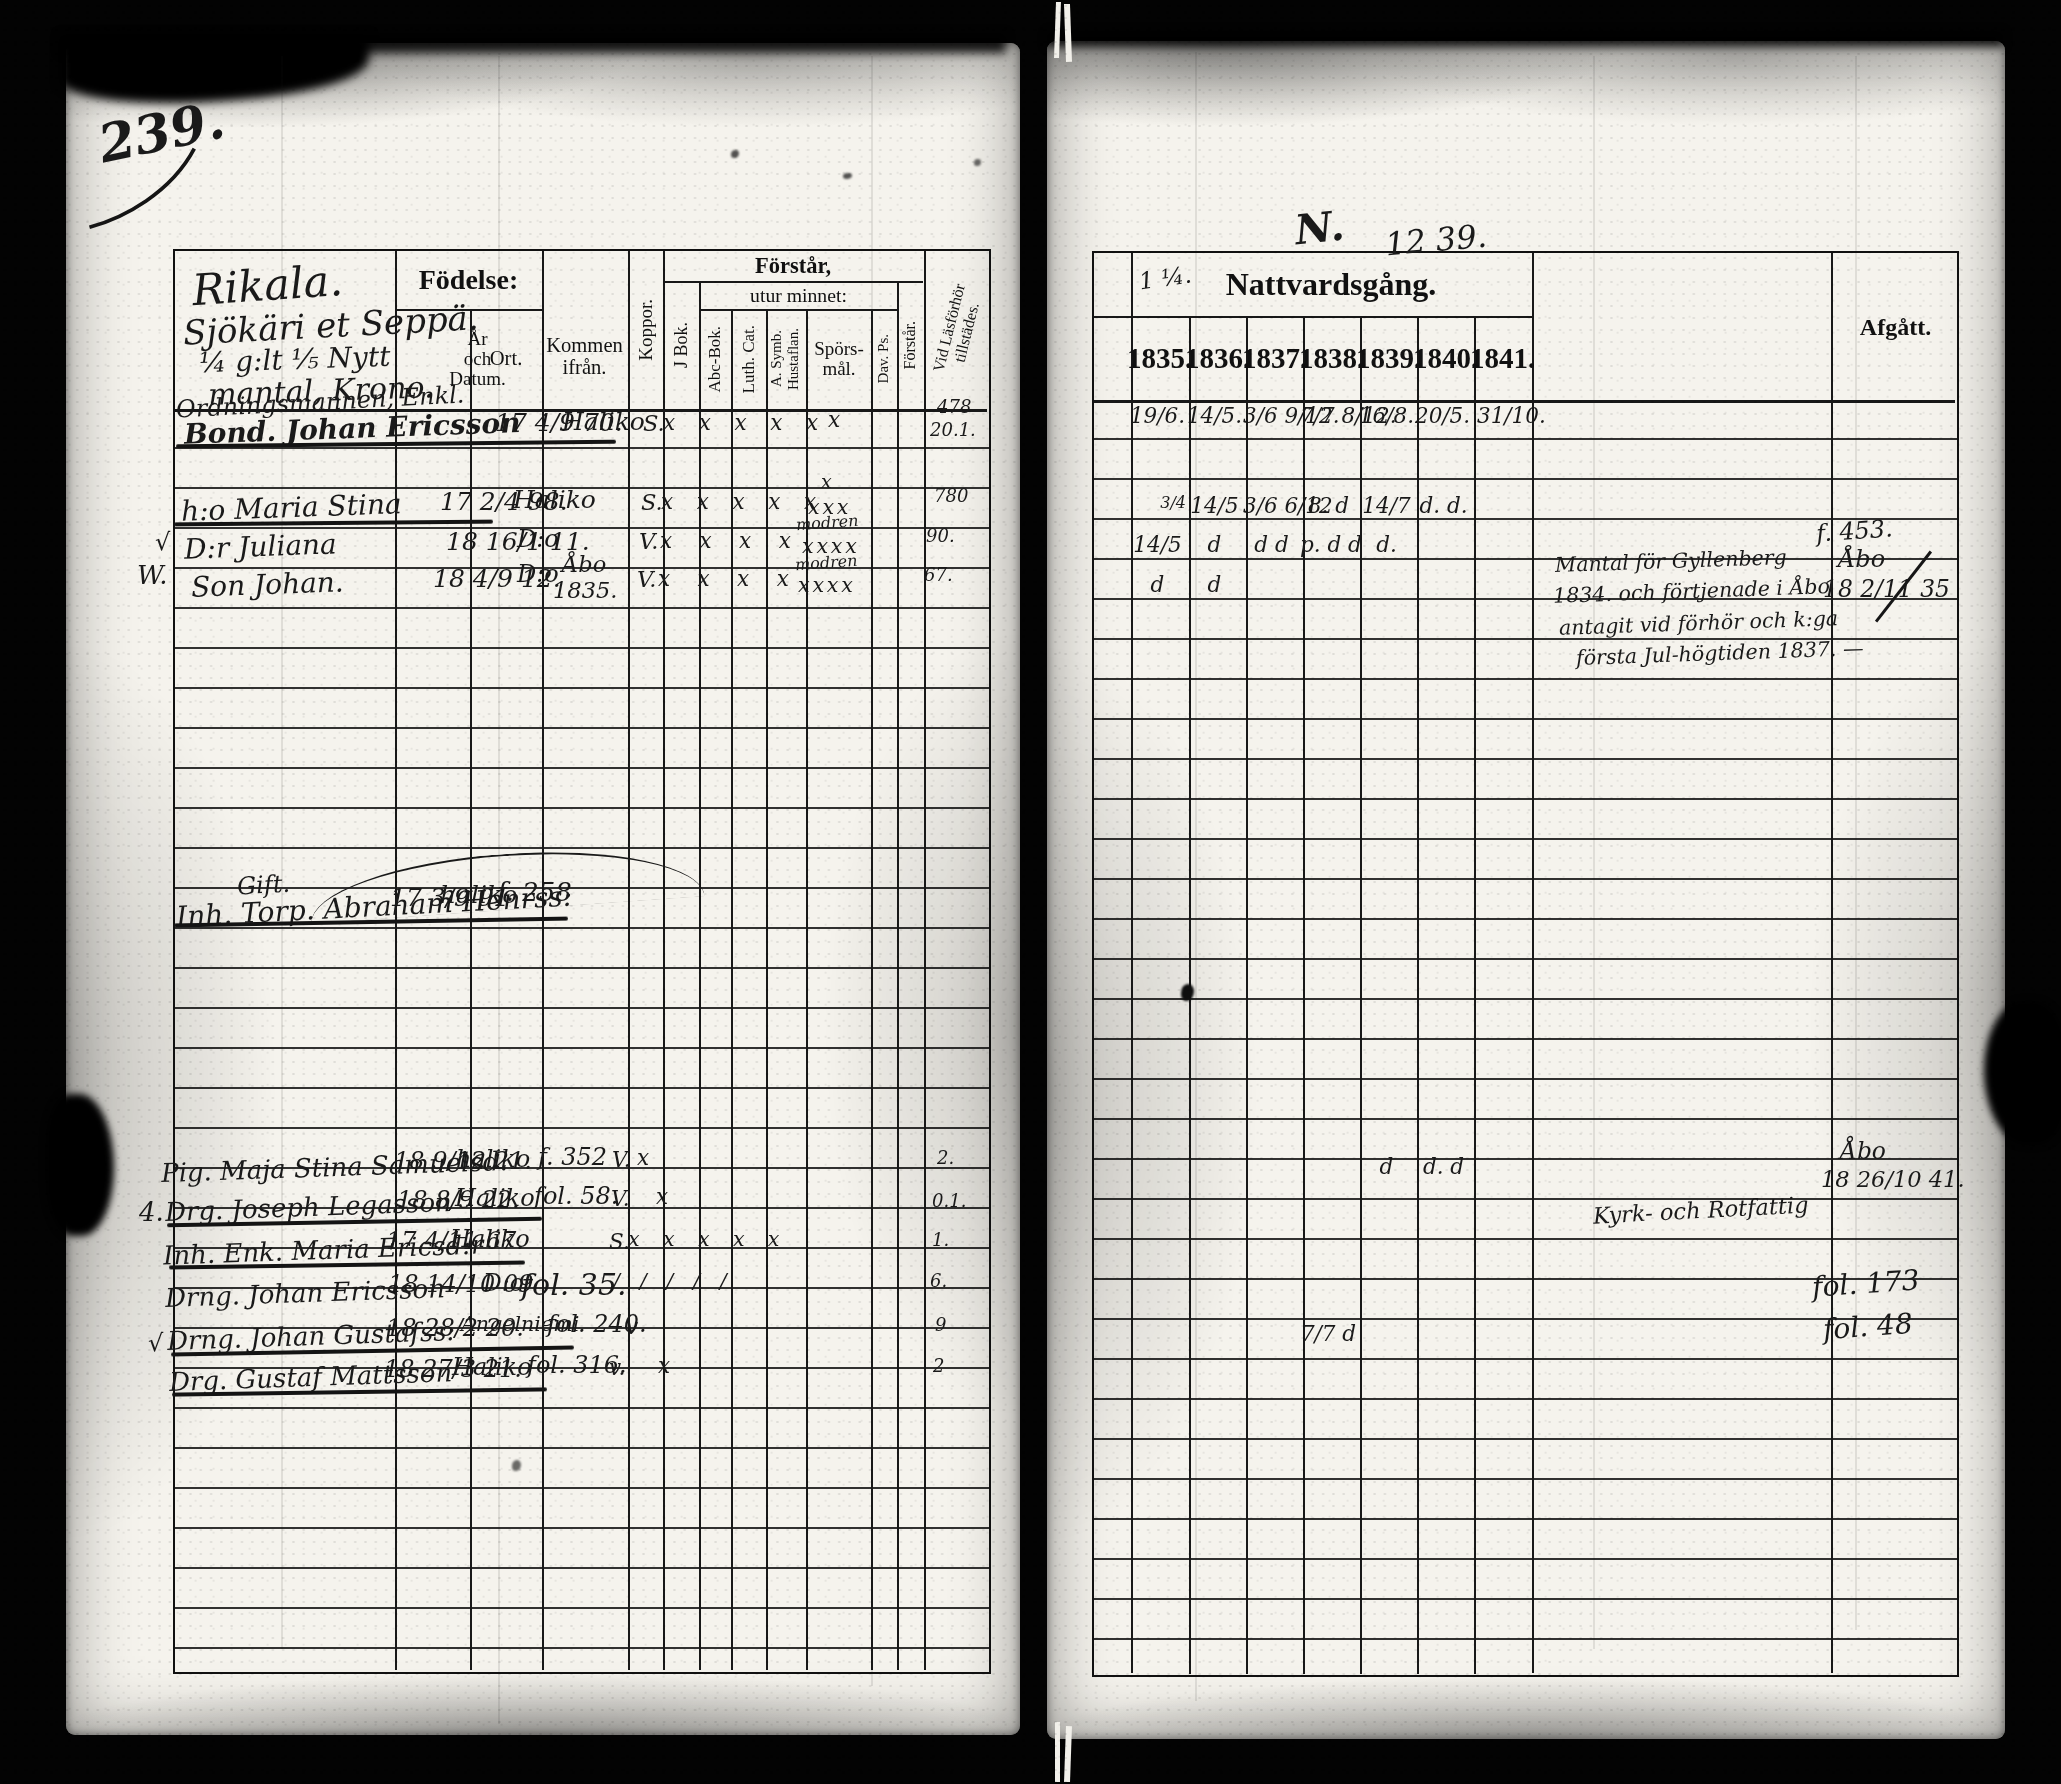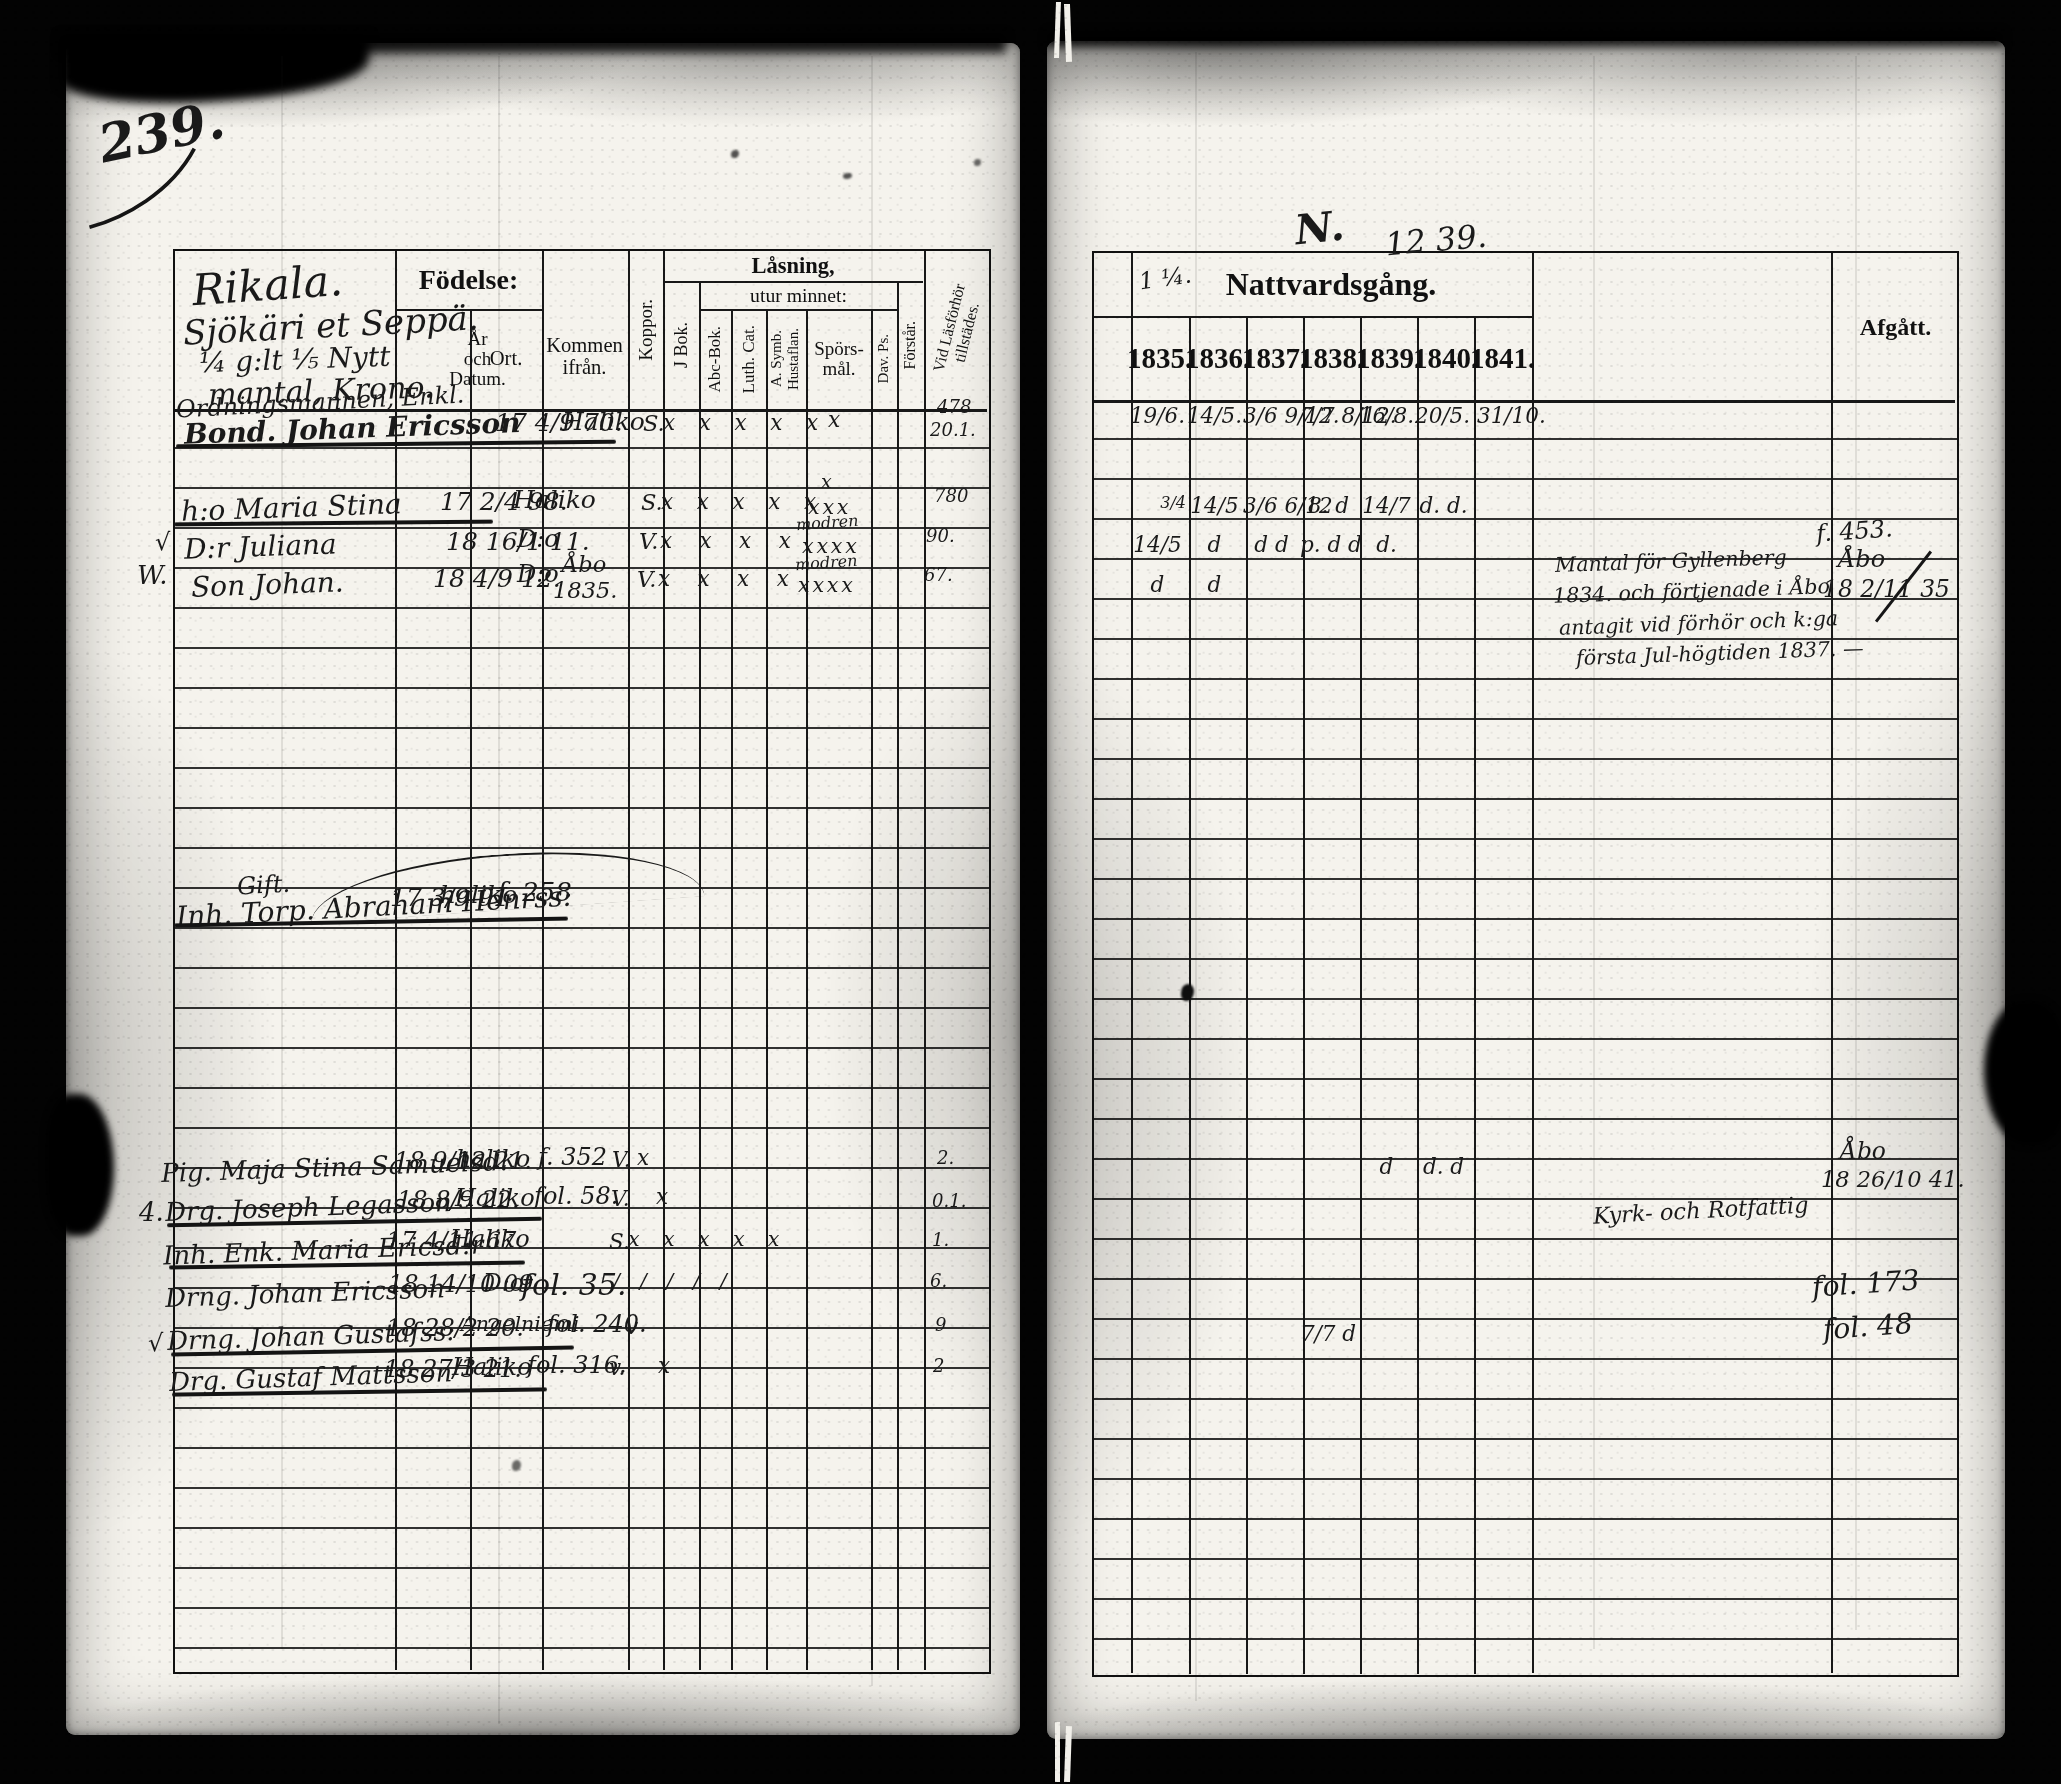--- a/index.html
+++ b/index.html
@@ -93,21 +93,21 @@
       <span>Datum.</span>
     </div>
     <div class="cell" style="left:295px;top:58px;width:72px;height:100px;font-size:20.6px;">Ort.</div>
     <div class="cell colcell" style="left:367px;top:52px;width:85px;height:107px;font-size:20.6px;">
       <span>Kommen</span>
       <span>ifrån.</span>
     </div>
     <div class="cell" style="left:453px;top:0;width:36px;height:158px;font-size:19px;">
       <span class="vt">Koppor.</span>
     </div>
-    <div class="cell" style="left:488px;top:0;width:260px;height:30px;font-size:22.5px;font-weight:bold;">Låsning,</div>
+    <div class="cell" style="left:488px;top:0;width:260px;height:30px;font-size:22.5px;font-weight:bold;">Förstår,</div>
     <div class="cell" style="left:524px;top:30px;width:199px;height:28px;font-size:19.7px;">utur minnet:</div>
     <div class="cell" style="left:488px;top:30px;width:36px;height:128px;font-size:18px;">
       <span class="vt">J Bok.</span>
     </div>
     <div class="cell" style="left:524px;top:58px;width:32px;height:100px;font-size:17px;">
       <span class="vt">Abc-Bok.</span>
     </div>
     <div class="cell" style="left:556px;top:58px;width:36px;height:100px;font-size:17px;">
       <span class="vt">Luth. Cat.</span>
     </div>

